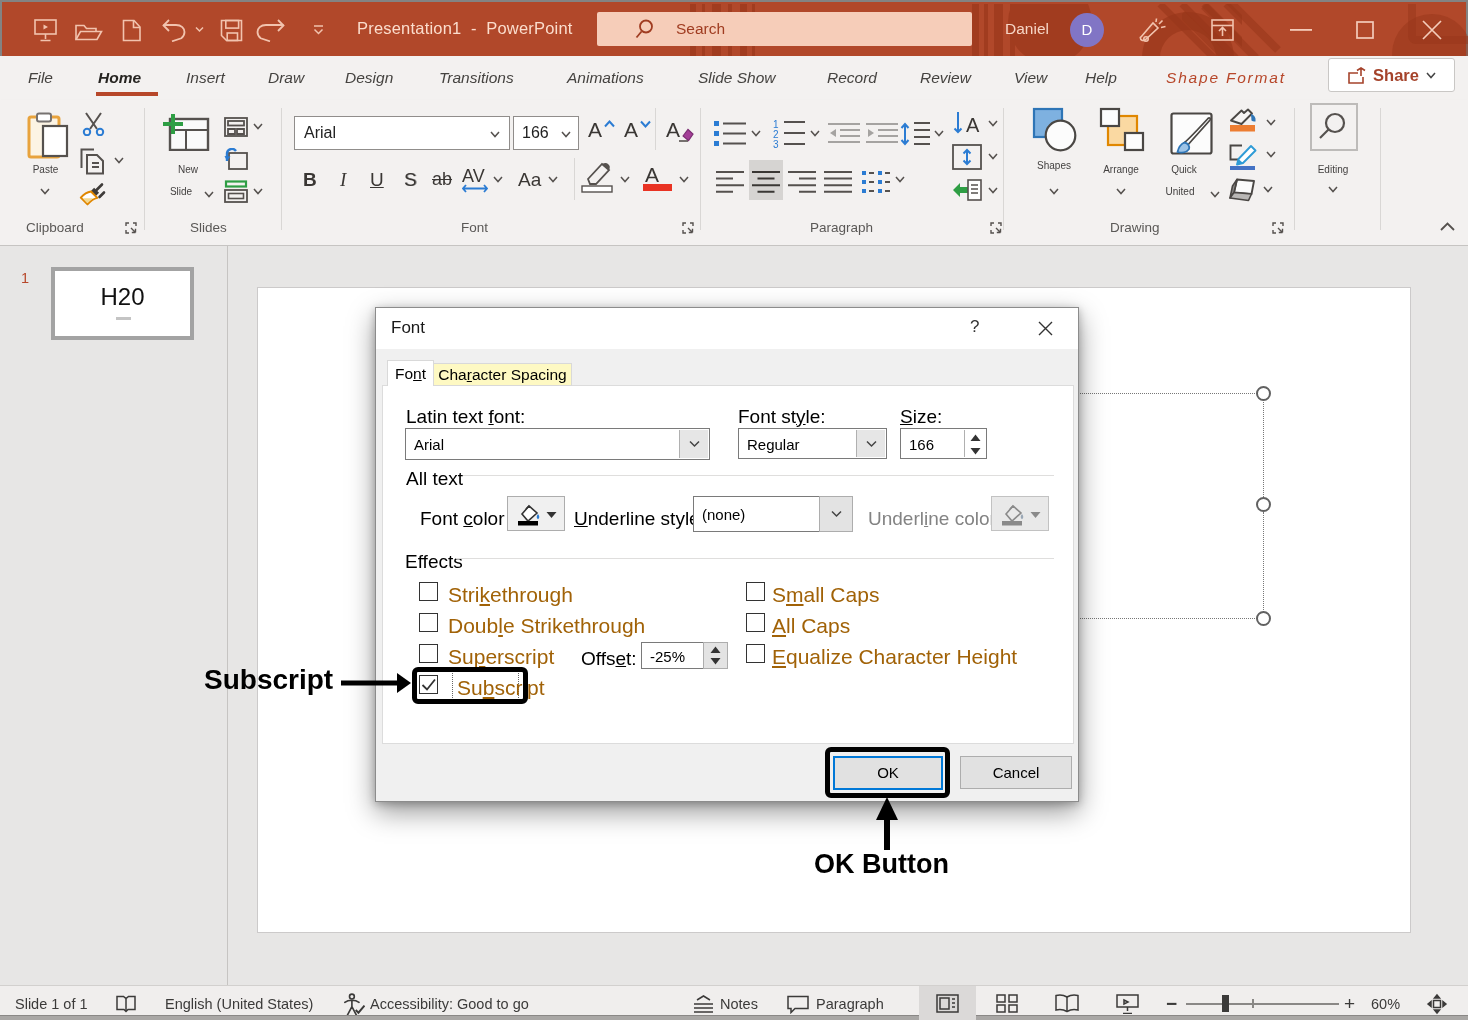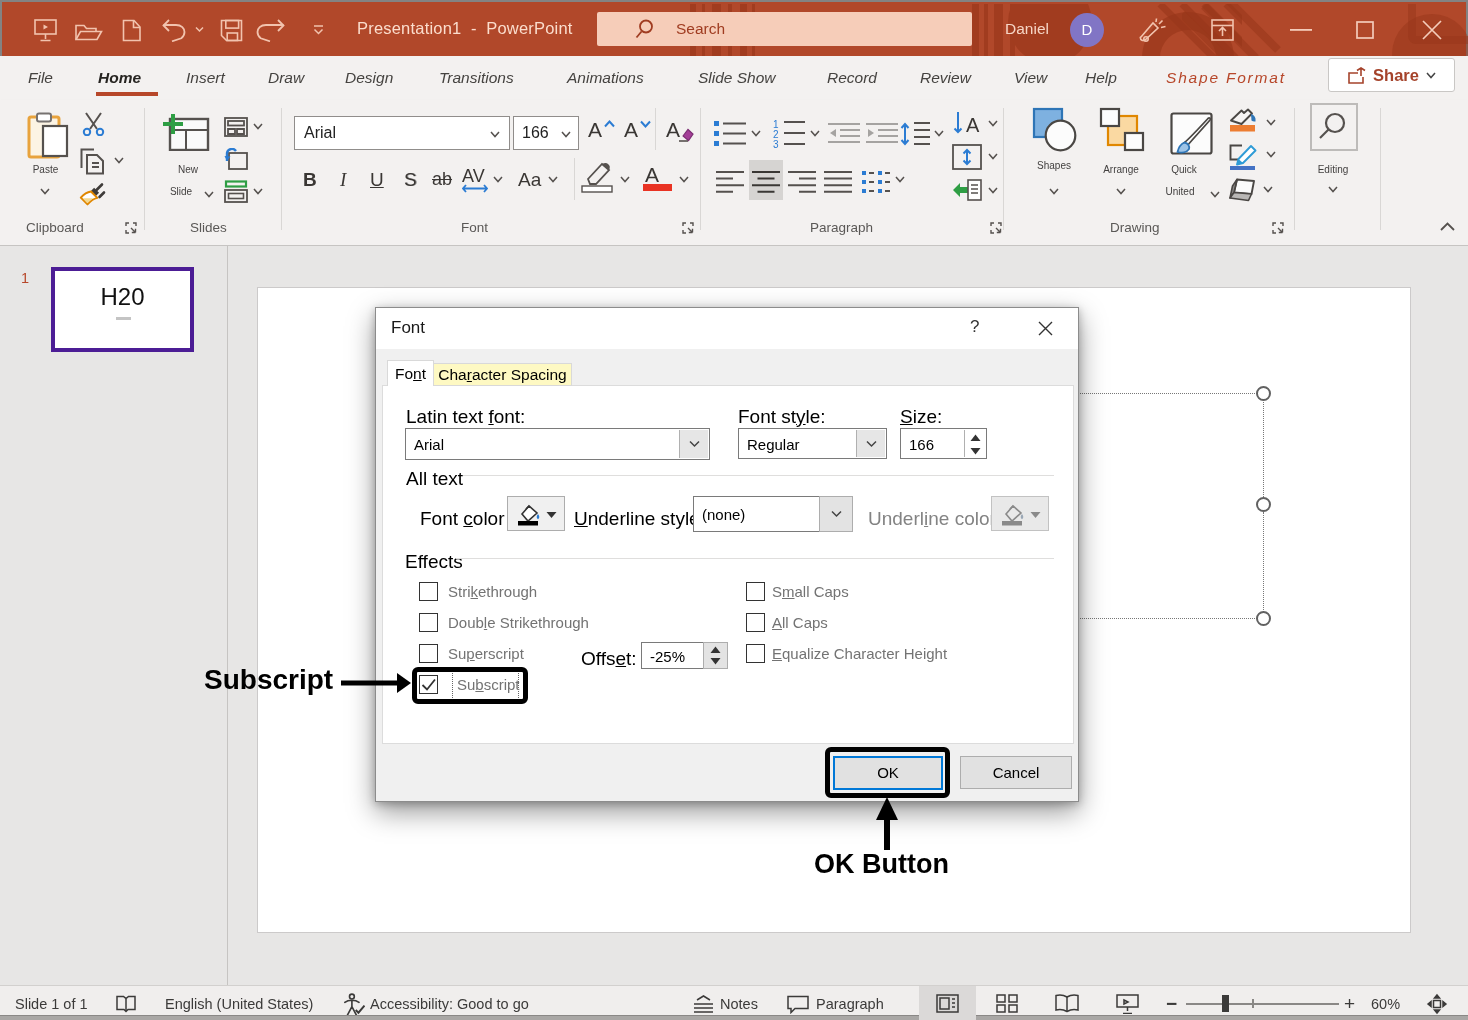--- a/index.html
+++ b/index.html
@@ -26,21 +26,21 @@
 #ribbon { position:absolute; left:0; top:100px; width:1468px; height:146px; background:#F3F1F0; border-bottom:1px solid #C6C4C2; box-shadow:0 2px 3px rgba(0,0,0,0.10); }
 .rsep { position:absolute; top:8px; width:1px; height:122px; background:#D9D7D5; }
 .glabel { position:absolute; top:120px; font-size:13.5px; color:#5A5856; white-space:nowrap; }
 .launcher { position:absolute; top:122px; width:12px; height:12px; }
 .rtext { font-size:10px; color:#434140; }
 
 
 #lpanel { position:absolute; left:0; top:246px; width:227px; height:739px; background:#E7E6E5; }
 #lpanel-sep { position:absolute; left:227px; top:246px; width:1px; height:739px; background:#C6C4C2; }
 #slidenum { position:absolute; left:21px; top:270px; color:#B7472A; font-size:14.5px; }
-#thumb { position:absolute; left:51px; top:267px; width:143px; height:85px; background:#fff; border:4px solid #4c1d95; }
+#thumb { position:absolute; left:51px; top:267px; width:143px; height:73px; background:#fff; border:4px solid #a3a3a3; }
 #thumb .h20 { position:absolute; left:0; top:12px; width:100%; text-align:center; font-size:24px; color:#111; }
 #thumb .sub { position:absolute; left:50%; top:46px; width:15px; height:3px; margin-left:-7px; background:#C4C4C4; }
 
 
 #canvas { position:absolute; left:228px; top:246px; width:1240px; height:739px; background:#E7E6E5; }
 #slide { position:absolute; left:257px; top:287px; width:1154px; height:646px; background:#fff; border:1px solid #CCCACA; }
 
 
 .handle { position:absolute; width:15px; height:15px; border:2.5px solid #616161; border-radius:50%; background:#fff; }
 .dashh { position:absolute; height:0; border-top:1.5px dotted #777; }
@@ -48,21 +48,21 @@
 
 
 #dialog { position:absolute; left:375px; top:307px; width:704px; height:495px; background:#F0F0F0; border:1px solid #8C8C8C; box-shadow:0 10px 26px rgba(0,0,0,0.40), 0 2px 8px rgba(0,0,0,0.25); }
 #dlg-title { position:absolute; left:0; top:0; width:100%; height:41px; background:#fff; }
 #dlg-title .t { position:absolute; left:15px; top:10px; font-size:17px; color:#1a1a1a; }
 .dlabel { position:absolute; font-size:19px; color:#000; white-space:nowrap; }
 .combo { position:absolute; background:#fff; border:1px solid #7A7A7A; }
 .combo .val { position:absolute; left:8px; top:50%; transform:translateY(-50%); font-size:15px; color:#000; }
 .drop { position:absolute; right:1px; top:1px; bottom:1px; width:29px; background:#E6E6E6; border-left:1px solid #B0B0B0; display:flex; align-items:center; justify-content:center; }
 .cb { position:absolute; width:19px; height:19px; background:#fff; border:1px solid #333; }
-.cblabel { position:absolute; font-size:15px; color:#737373; white-space:nowrap; }
+.cblabel { position:absolute; font-size:21px; color:#a16207; white-space:nowrap; }
 .etch { position:absolute; height:1px; background:#DFDEDD; }
 .annotbox { position:absolute; border:5px solid #000; border-radius:6px; }
 .gray { color:#838383; }
 
 
 #statusbar { position:absolute; left:0; top:985px; width:1468px; height:35px; background:#F0EEED; border-top:1px solid #D2D0CE; color:#3B3A39; font-size:14.5px; }
 .sitem { position:absolute; top:0; height:35px; display:flex; align-items:center; gap:8px; }
 
 
 .annot { position:absolute; font-weight:bold; color:#000; white-space:nowrap; }

